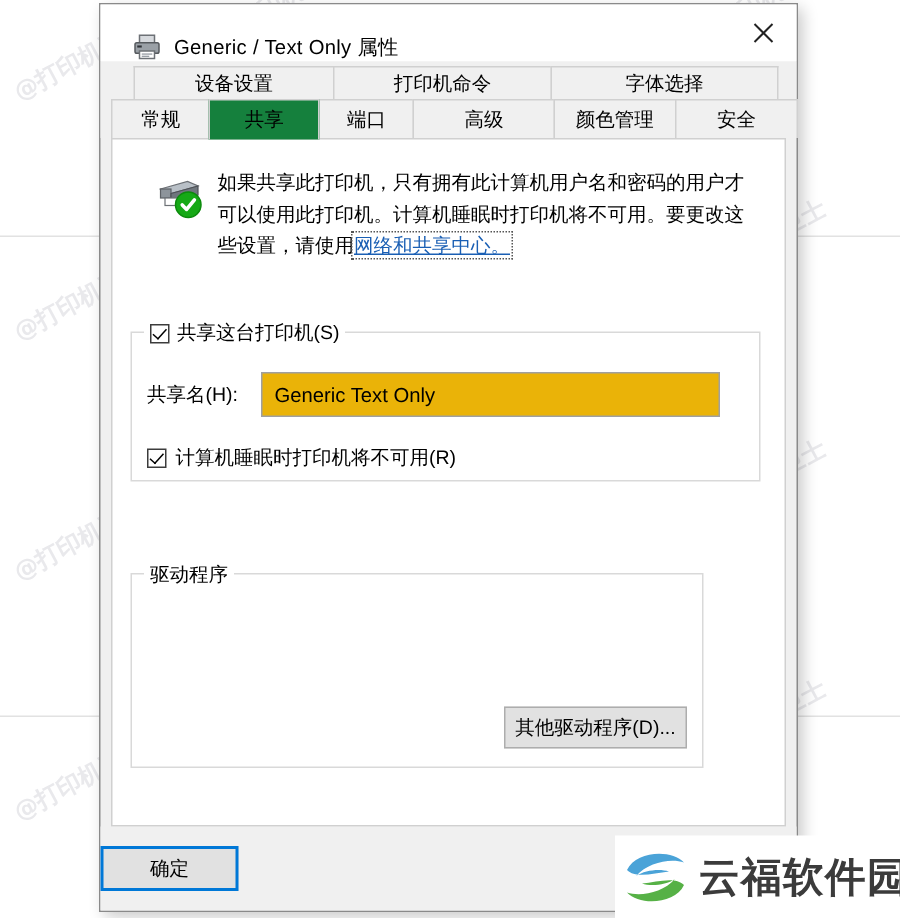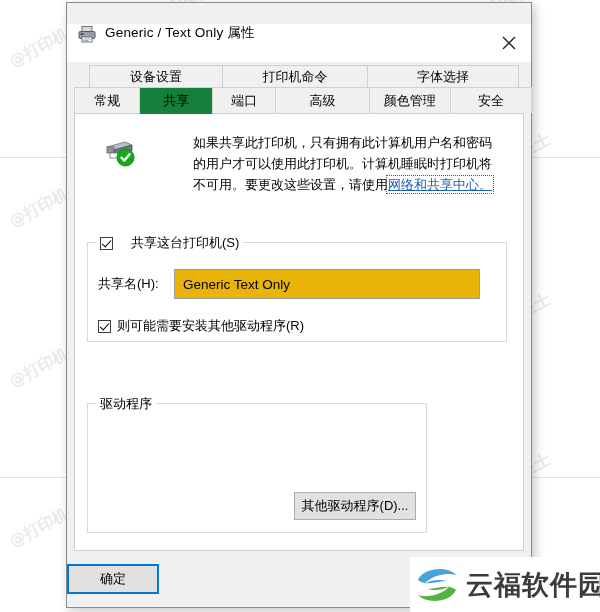--- a/index.html
+++ b/index.html
@@ -17,22 +17,22 @@
     font-family:"DejaVu Sans",sans-serif;user-select:none;
   }
   
   #dialog{
     position:absolute;left:66px;top:2px;width:464px;height:604px;
     background:#f0f0f0;border:1px solid #8a8a8a;
     box-shadow:3px 3px 10px rgba(0,0,0,.22);
     display:flex;flex-direction:column;
   }
   .titlebar{
-    height:38px;background:#ffffff;display:flex;align-items:flex-start;
-    flex:0 0 auto;padding:0 0 0 10px;position:relative;margin-top:21px;
+    height:38px;background:#ffffff;display:flex;align-items:flex-end;
+    flex:0 0 auto;padding:0 0 0 21px;position:relative;
   }
   .title-icon{width:20px;height:20px;margin-right:8px;flex:0 0 auto;}
   .title-text{font-size:13.5px;color:#000;letter-spacing:.2px;}
   .close-btn{
     position:absolute;right:0;top:0;width:44px;height:38px;
     display:flex;align-items:center;justify-content:center;cursor:default;
   }
   .close-btn svg{display:block;}
   
   .tabstrip{flex:0 0 auto;background:#f0f0f0;padding-top:3px;position:relative;}
@@ -60,35 +60,35 @@
     padding-right:16px;gap:10px;
   }
   .btn{
     min-width:88px;height:30px;background:#e1e1e1;border:1px solid #adadad;
     font-size:13px;color:#000;display:flex;align-items:center;
     justify-content:center;cursor:default;box-sizing:border-box;
     font-family:"Liberation Sans","DejaVu Sans",sans-serif;
   }
   .btn.default{border:2px solid #0078d7;background:#e1e1e1;}
   
-  .info{display:flex;padding:18px 22px 0 26px;gap:48px;}
+  .info{display:flex;padding:18px 22px 0 26px;}
   .printer-badge{width:36px;height:34px;flex:0 0 auto;margin-top:2px;}
   .info-text{
     font-size:13px;line-height:21px;color:#000;margin-left:8px;
   }
   .link{color:#1a5fb4;text-decoration:underline;cursor:pointer;
         outline:1px dotted #555;outline-offset:1px;}
   
   .groupbox{
     position:absolute;border:1px solid #d9d9d9;box-sizing:border-box;
   }
   .group-legend{
     position:absolute;top:-9px;left:8px;background:#ffffff;
     padding:0 4px;font-size:13px;color:#000;white-space:nowrap;
-    display:flex;align-items:center;gap:18px;
+    display:flex;align-items:center;gap:5px;
   }
   .cb{
     width:13px;height:13px;border:1px solid #3c3c3c;background:#fff;
     display:inline-block;position:relative;flex:0 0 auto;box-sizing:border-box;
   }
   .cb.checked::after{
     content:"";position:absolute;left:3px;top:0px;width:4px;height:8px;
     border:solid #000;border-width:0 1.6px 1.6px 0;transform:rotate(42deg);
   }
   .row{display:flex;align-items:center;}
@@ -221,25 +221,25 @@
 
       <div class="row" style="position:absolute;left:10px;top:26px;">
         <span class="field-label" style="width:74px">共享名(H):</span>
         <div class="textbox" style="width:306px;margin-left:2px;">
           <span>Generic  Text Only</span>
         </div>
       </div>
 
       <div class="cb-row" style="position:absolute;left:10px;top:74px;">
         <span class="cb checked"></span>
-        <span>则可能需要安装其他驱动程序(R)</span>
-      </div>
-    </div>
-
-    <div class="groupbox" style="left:12px;top:289px;width:340px;height:130px;">
+        <span>计算机睡眠时打印机将不可用(R)</span>
+      </div>
+    </div>
+
+    <div class="groupbox" style="left:12px;top:289px;width:382px;height:130px;">
       <div class="group-legend">
         <span>驱动程序</span>
       </div>
       <div class="btn" style="position:absolute;right:10px;bottom:12px;width:122px;height:28px;">
         <span>其他驱动程序(D)...</span>
       </div>
     </div>
   </div>
 
   <div class="footer">

